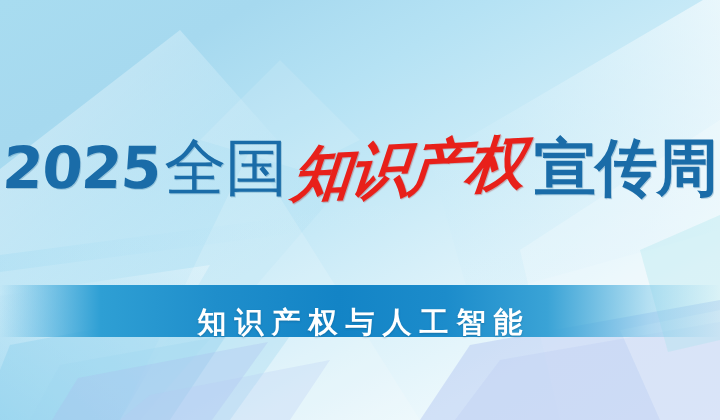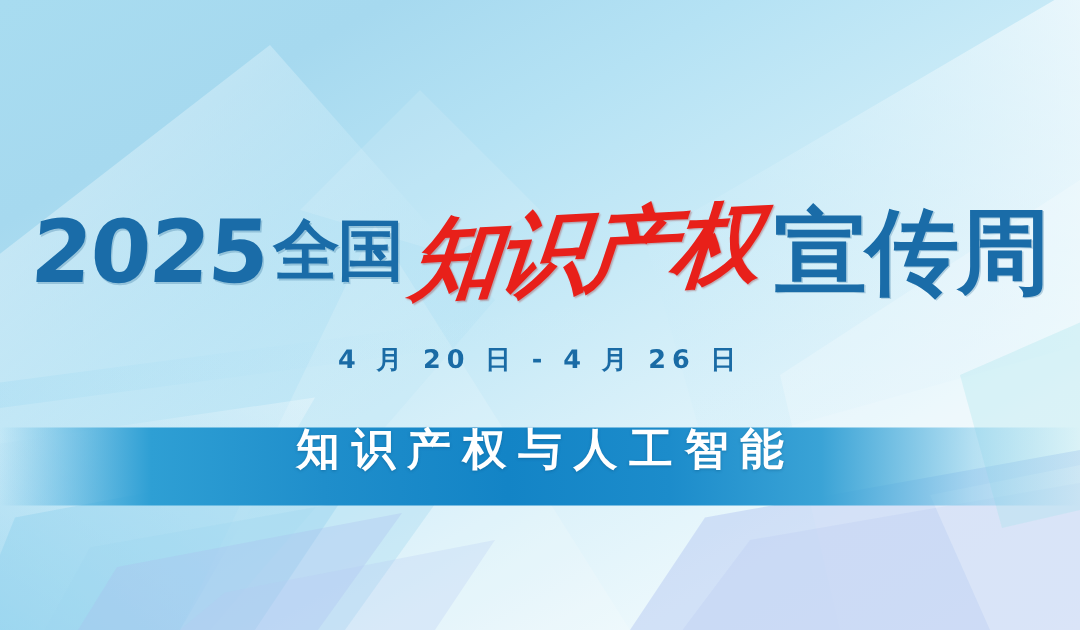--- a/index.html
+++ b/index.html
@@ -52,22 +52,22 @@
     font-size: 58px;
     font-weight: 700;
     color: #1a6ca8;
     letter-spacing: -1px;
     line-height: 1;
     transform: skewX(-4deg);
     text-shadow: 1px 1px 0 rgba(20,90,140,.25);
   }
   .t-quanguo {
     font-family: "DejaVu Sans", sans-serif;
-    font-size: 44px;
-    font-weight: 700;
+    font-size: 62px;
+    font-weight: 400;
     color: #1a6ca8;
     line-height: 1;
     margin-left: 4px;
     letter-spacing: -1px;
     text-shadow: 1px 1px 0 rgba(20,90,140,.25);
   }
   .t-red {
     font-family: "DejaVu Serif", serif;
     font-size: 60px;
     font-weight: 700;
@@ -116,21 +116,21 @@
                 rgba(110,200,235,0)   0%,
                 rgba(78,176,222,0.55) 6%,
                 #2e9fd4              14%,
                 #1f8ecb              30%,
                 #1384c6              47%,
                 #1c8ccb              62%,
                 #3aa3d6              76%,
                 rgba(120,198,232,0.5) 90%,
                 rgba(160,215,240,0)  100%);
     display: flex;
-    align-items: flex-start;
+    align-items: flex-end;
     justify-content: center;
   }
   #theme-text {
     font-family: "DejaVu Sans", sans-serif;
     font-size: 29px;
     font-weight: 700;
     color: #ffffff;
     letter-spacing: 8px;
     text-indent: 8px;
     line-height: 1;
@@ -193,19 +193,18 @@
     </svg>
   </div>
 
   <div id="title-row">
     <span class="t-year">2025</span>
     <span class="t-quanguo">全国</span>
     <span class="t-red">知识产权</span>
     <span class="t-week">宣传周</span>
   </div>
 
-  <div id="date-line">4 月 20 日 - 4 月 26 日</div>
 
   <div id="theme-bar">
     <span id="theme-text">知识产权与人工智能</span>
   </div>
 
 </div>
 
 </body></html>

